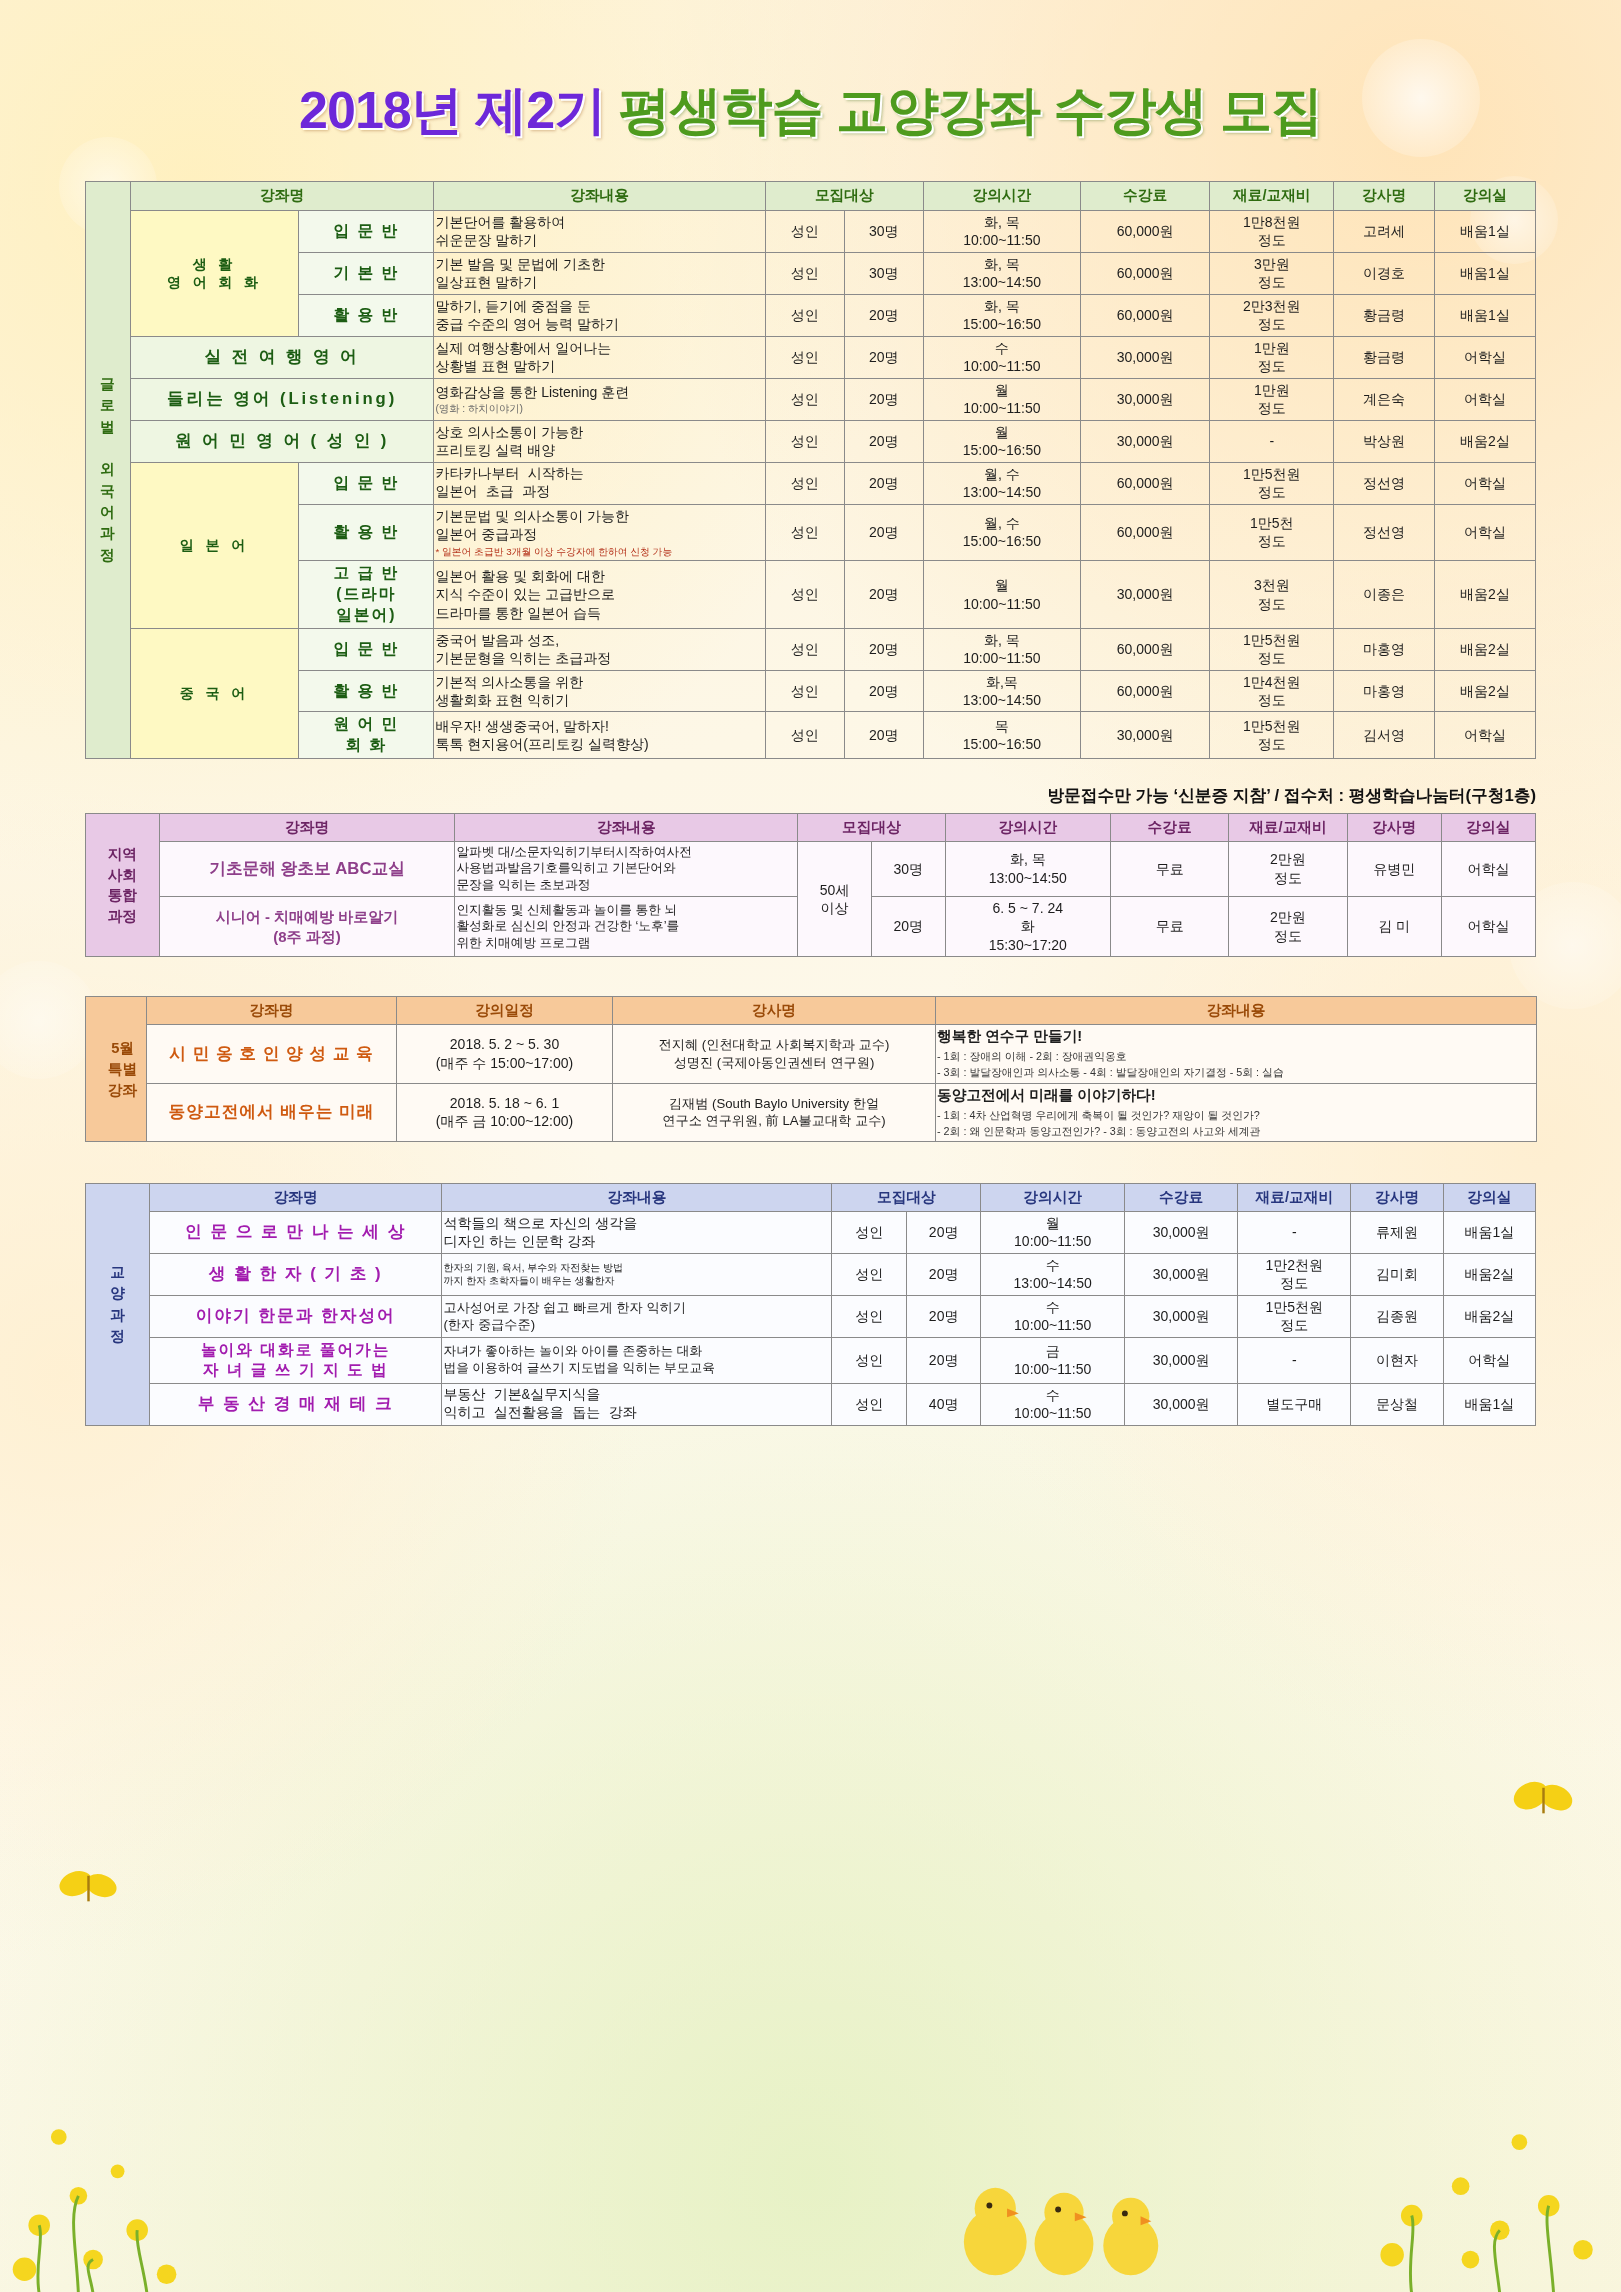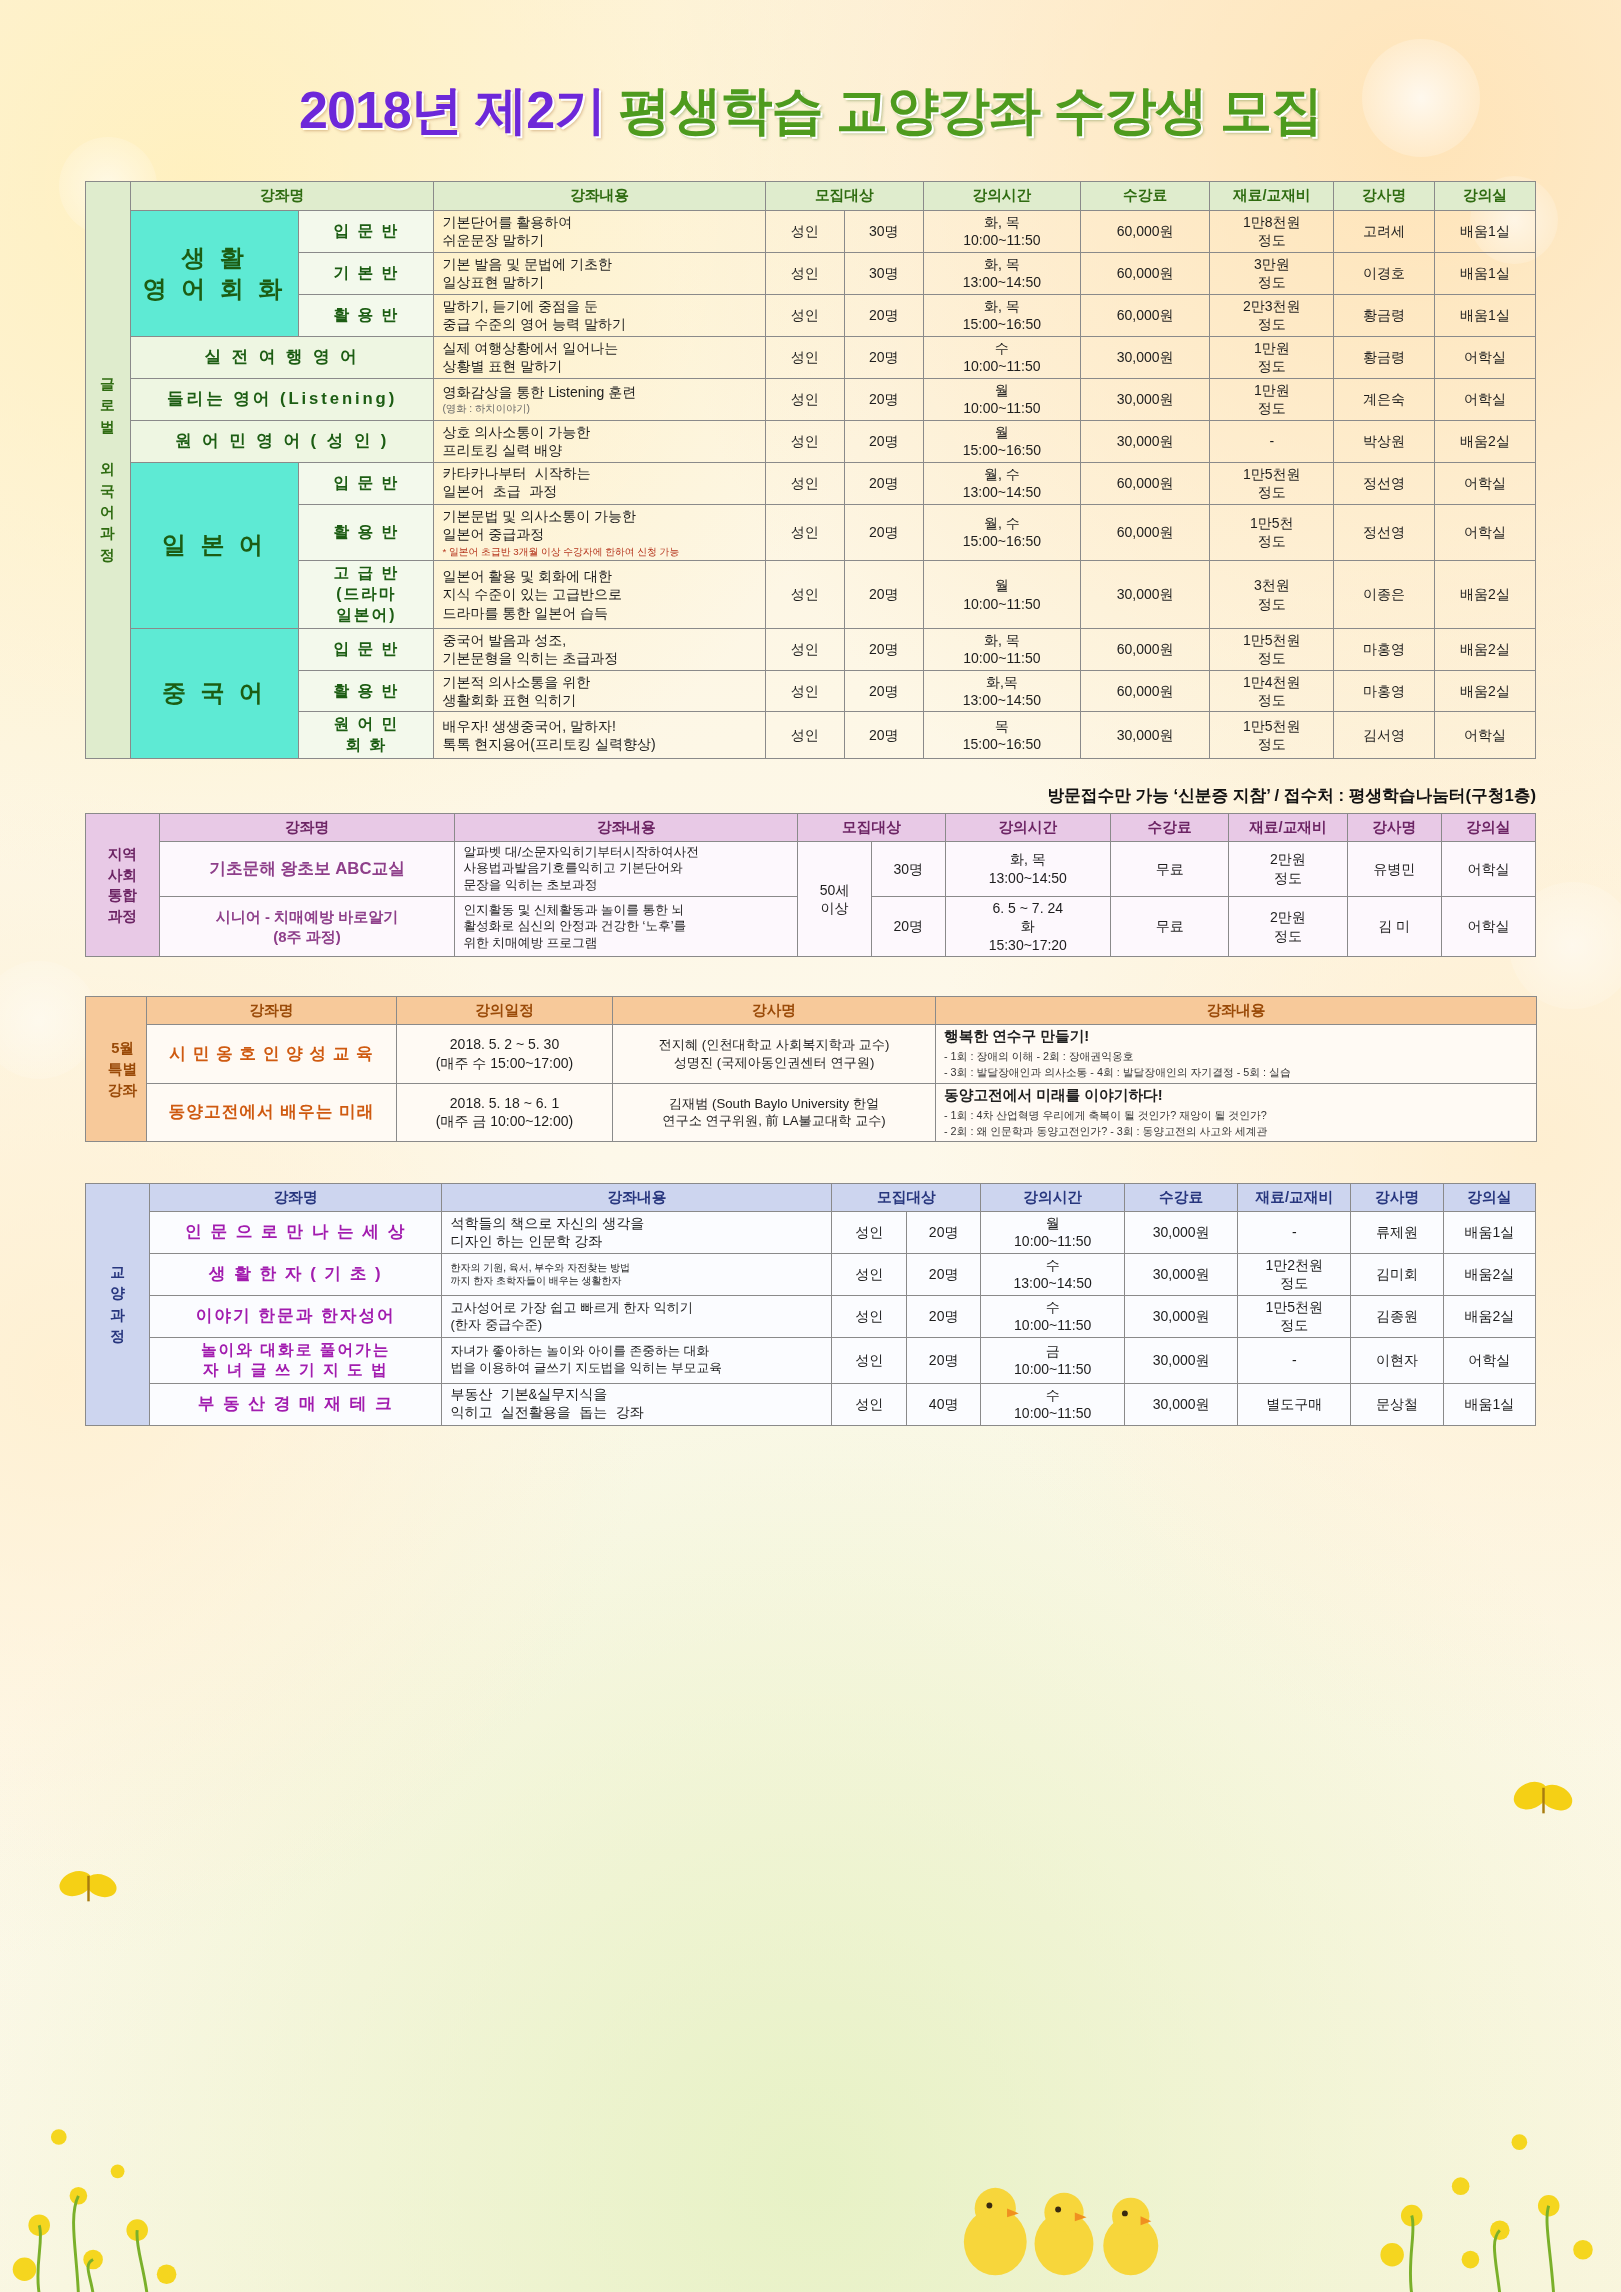--- a/index.html
+++ b/index.html
@@ -31,24 +31,24 @@
            font-size:14px; color:#1d1d1d; line-height:1.32; }
   .sect { position:relative; z-index:3; }
 
   
   #sec1 { margin:35px auto 0; width:1451px; }
   #sec1 table { width:100%; }
   #sec1 .hdr td { background:#dfeccd; font-weight:bold; color:#2e6b10; font-size:14.7px; height:29px;}
   .sideband { background:#6fb92c; color:#fff; font-weight:bold; font-size:19.6px; letter-spacing:1px;
               width:39px; line-height:1.45; }
   .sideband span { display:block; }
-  .grp { background:#5eead4; font-weight:bold; color:#1c5d13; font-size:24px; letter-spacing:3.9px; }
+  .grp { background:#fef9c3; font-weight:bold; color:#1c5d13; font-size:14px; letter-spacing:3.9px; }
   .sub { background:#f3f9ec; font-weight:bold; color:#1c5d13; font-size:15.7px; letter-spacing:2px;}
   .coursename { background:#eef6e2; font-weight:bold; color:#1c5d13; font-size:16.7px; letter-spacing:2.9px;}
-  .lft { text-align:left; padding-left:8px; }
+  .lft { text-align:left; padding-left:1px; }
   .note { font-size:10.3px; color:#6a6a6a; display:block; margin-top:1px;}
   .note-red { font-size:9.8px; color:#b5341c; display:block; margin-top:2px;}
 
   
   .notice { width:1451px; margin:25.5px auto 5.9px; text-align:right; font-weight:bold;
             font-size:16.7px; color:#111; z-index:3; position:relative;}
 
   
   #sec2 { margin:5.9px auto 0; width:1451px; }
   #sec2 table { width:100%; }

